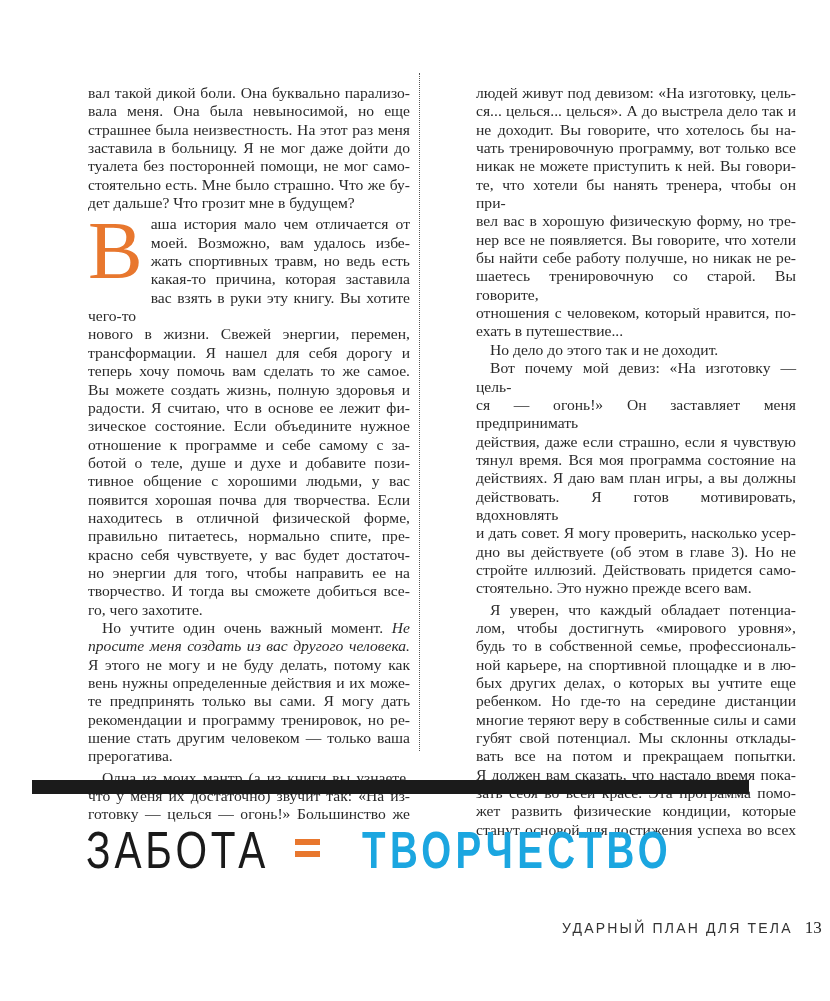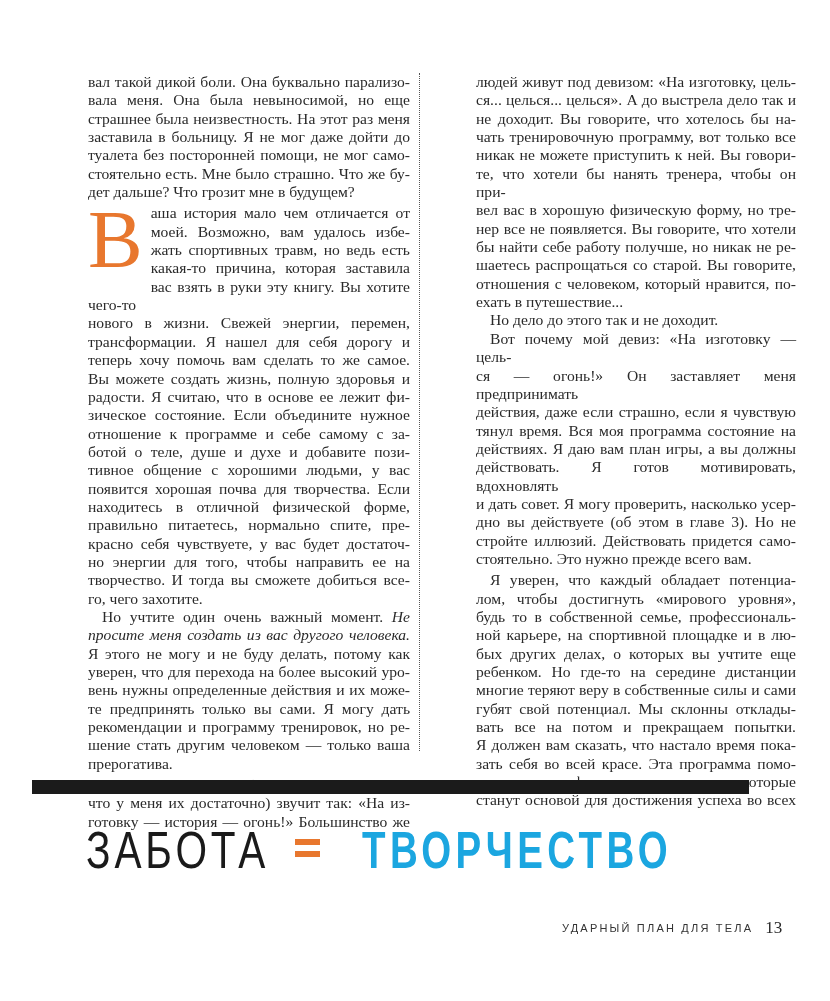--- a/index.html
+++ b/index.html
@@ -10,21 +10,21 @@
   body {
     width: 830px;
     height: 1001px;
     position: relative;
     overflow: hidden;
     font-family: "Liberation Serif", "DejaVu Serif", serif;
     color: #2a2a2a;
   }
   .column {
     position: absolute;
-    top: 73px;
+    top: 84px;
     font-size: 15.6px;
     line-height: 18.35px;
     text-align: justify;
     hyphens: manual;
   }
   .col-left { left: 88px; width: 322px; }
   .col-right { left: 430px; width: 320px; margin-left: 46px; }
   .column p {
     margin: 0;
     text-indent: 14px;
@@ -109,21 +109,21 @@
     transform-origin: left top;
   }
   .footer {
     position: absolute;
     top: 918px;
     left: 562px;
     white-space: nowrap;
   }
   .footer-label {
     font-family: "Liberation Sans", "DejaVu Sans", sans-serif;
-    font-size: 11px;
+    font-size: 14px;
     letter-spacing: 2.2px;
     color: #333;
     vertical-align: middle;
   }
   .footer-page {
     font-family: "Liberation Serif", serif;
     font-size: 17px;
     color: #2a2a2a;
     margin-left: 8px;
     vertical-align: middle;
@@ -167,49 +167,48 @@
       <span class="line">красно себя чувствуете, у вас будет достаточ-</span>
       <span class="line">но энергии для того, чтобы направить ее на</span>
       <span class="line">творчество. И тогда вы сможете добиться все-</span>
       <span class="line last">го, чего захотите.</span>
     </p>
 
     <p>
       <span class="line"><span>Но учтите один очень важный момент.</span> <em>Не</em></span>
       <span class="line" style="text-indent:0"><em>просите меня создать из вас другого человека.</em></span>
       <span class="line" style="text-indent:0">Я этого не могу и не буду делать, потому как</span>
-      <span class="line" style="text-indent:0">уверен, что для перехода на более высокий уро-</span>
       <span class="line" style="text-indent:0">вень нужны определенные действия и их може-</span>
       <span class="line" style="text-indent:0">те предпринять только вы сами. Я могу дать</span>
       <span class="line" style="text-indent:0">рекомендации и программу тренировок, но ре-</span>
       <span class="line" style="text-indent:0">шение стать другим человеком — только ваша</span>
       <span class="line last" style="text-indent:0">прерогатива.</span>
     </p>
 
     <p class="spaced">
       <span class="line">Одна из моих мантр (а из книги вы узнаете,</span>
       <span class="line" style="text-indent:0">что у меня их достаточно) звучит так: «На из-</span>
-      <span class="line" style="text-indent:0">готовку — история — огонь!» Большинство же</span>
+      <span class="line" style="text-indent:0">готовку — целься — огонь!» Большинство же</span>
     </p>
   </div>
 
   <div class="divider"></div>
 
   <div class="column col-right">
     <p class="noindent">
       <span class="line">людей живут под девизом: «На изготовку, цель-</span>
       <span class="line">ся... целься... целься». А до выстрела дело так и</span>
       <span class="line">не доходит. Вы говорите, что хотелось бы на-</span>
       <span class="line">чать тренировочную программу, вот только все</span>
       <span class="line">никак не можете приступить к ней. Вы говори-</span>
       <span class="line">те, что хотели бы нанять тренера, чтобы он при-</span>
       <span class="line">вел вас в хорошую физическую форму, но тре-</span>
       <span class="line">нер все не появляется. Вы говорите, что хотели</span>
       <span class="line">бы найти себе работу получше, но никак не ре-</span>
-      <span class="line">шаетесь распрощаться со старой. Вы говорите,</span>
+      <span class="line">шаетесь тренировочную со старой. Вы говорите,</span>
       <span class="line">отношения с человеком, который нравится, по-</span>
       <span class="line last">ехать в путешествие...</span>
     </p>
 
     <p>
       <span class="line last">Но дело до этого так и не доходит.</span>
     </p>
 
     <p>
       <span class="line">Вот почему мой девиз: «На изготовку — цель-</span>

